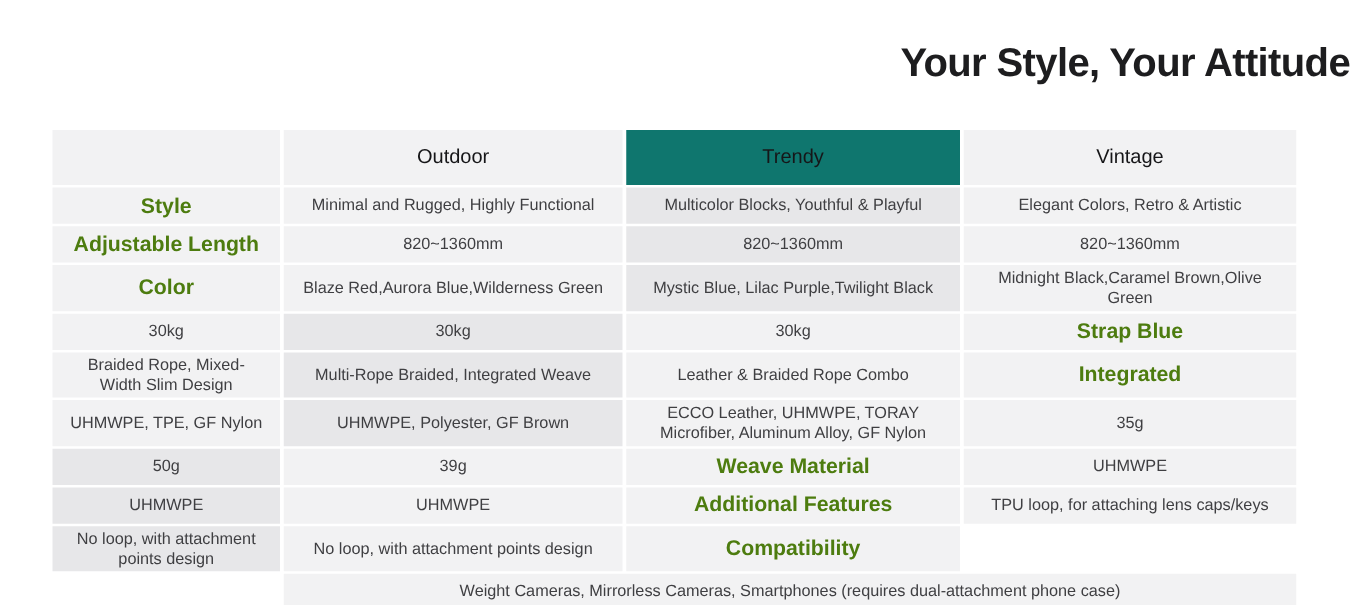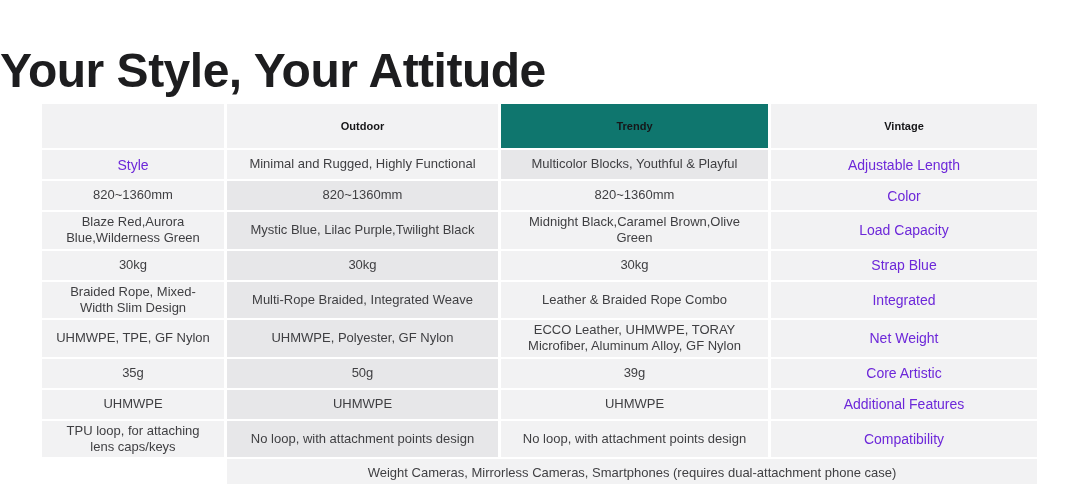--- a/index.html
+++ b/index.html
@@ -12,22 +12,22 @@
     width: 1080px;
     height: 484px;
     position: relative;
     overflow: hidden;
   }
   .page-title {
     position: absolute;
     top: 10px;
     left: 0;
     width: 100%;
-    text-align: left;
-    font-size: 48px;
+    text-align: right;
+    font-size: 32px;
     font-weight: bold;
     letter-spacing: -0.5px;
     color: #1d1d1f;
     line-height: 1.2;
   }
   .spec-table {
     position: absolute;
     left: 42px;
     top: 104px;
     width: 995px;
@@ -39,32 +39,32 @@
   .cell {
     background: #f2f2f3;
     display: flex;
     align-items: center;
     justify-content: center;
     text-align: center;
     box-sizing: border-box;
   }
   .head {
     height: 44px;
-    font-size: 11px;
-    font-weight: bold;
+    font-size: 16px;
+    font-weight: normal;
     color: #161618;
   }
   .head.trendy-col {
     background: #0f766e;
   }
   .row-label {
     min-height: 29px;
-    font-size: 14px;
-    font-weight: normal;
-    color: #6d28d9;
+    font-size: 17px;
+    font-weight: bold;
+    color: #4d7c0f;
     padding: 2px 6px;
   }
   .value {
     min-height: 29px;
     font-size: 13px;
     color: #3f3f42;
     line-height: 1.25;
     padding: 2px 12px;
   }
   .value.trendy-col {
@@ -82,52 +82,51 @@
 <div class="spec-table">
 
   <div class="cell head"></div>
   <div class="cell head">Outdoor</div>
   <div class="cell head trendy-col">Trendy</div>
   <div class="cell head">Vintage</div>
 
   <div class="cell row-label">Style</div>
   <div class="cell value">Minimal and Rugged, Highly Functional</div>
   <div class="cell value trendy-col">Multicolor Blocks, Youthful &amp; Playful</div>
+  <div class="cell value">Elegant Colors, Retro &amp; Artistic</div>
 
   <div class="cell row-label">Adjustable Length</div>
   <div class="cell value">820~1360mm</div>
   <div class="cell value trendy-col">820~1360mm</div>
   <div class="cell value">820~1360mm</div>
 
   <div class="cell row-label">Color</div>
   <div class="cell value">Blaze Red,Aurora Blue,Wilderness Green</div>
   <div class="cell value trendy-col">Mystic Blue, Lilac Purple,Twilight Black</div>
   <div class="cell value">Midnight Black,Caramel Brown,Olive Green</div>
 
-  <div class="cell row-label">Load Capacity</div>
   <div class="cell value">30kg</div>
   <div class="cell value trendy-col">30kg</div>
   <div class="cell value">30kg</div>
 
   <div class="cell row-label">Strap Blue</div>
   <div class="cell value">Braided Rope, Mixed-Width Slim Design</div>
   <div class="cell value trendy-col">Multi-Rope Braided, Integrated Weave</div>
   <div class="cell value">Leather &amp; Braided Rope Combo</div>
 
   <div class="cell row-label">Integrated</div>
   <div class="cell value">UHMWPE, TPE, GF Nylon</div>
-  <div class="cell value trendy-col">UHMWPE, Polyester, GF Nylon</div>
+  <div class="cell value trendy-col">UHMWPE, Polyester, GF Brown</div>
   <div class="cell value">ECCO Leather, UHMWPE, TORAY Microfiber, Aluminum Alloy, GF Nylon</div>
 
-  <div class="cell row-label">Net Weight</div>
   <div class="cell value">35g</div>
   <div class="cell value trendy-col">50g</div>
   <div class="cell value">39g</div>
 
-  <div class="cell row-label">Core Artistic</div>
+  <div class="cell row-label">Weave Material</div>
   <div class="cell value">UHMWPE</div>
   <div class="cell value trendy-col">UHMWPE</div>
   <div class="cell value">UHMWPE</div>
 
   <div class="cell row-label">Additional Features</div>
   <div class="cell value">TPU loop, for attaching lens caps/keys</div>
   <div class="cell value trendy-col">No loop, with attachment points design</div>
   <div class="cell value">No loop, with attachment points design</div>
 
   <div class="cell row-label">Compatibility</div>

